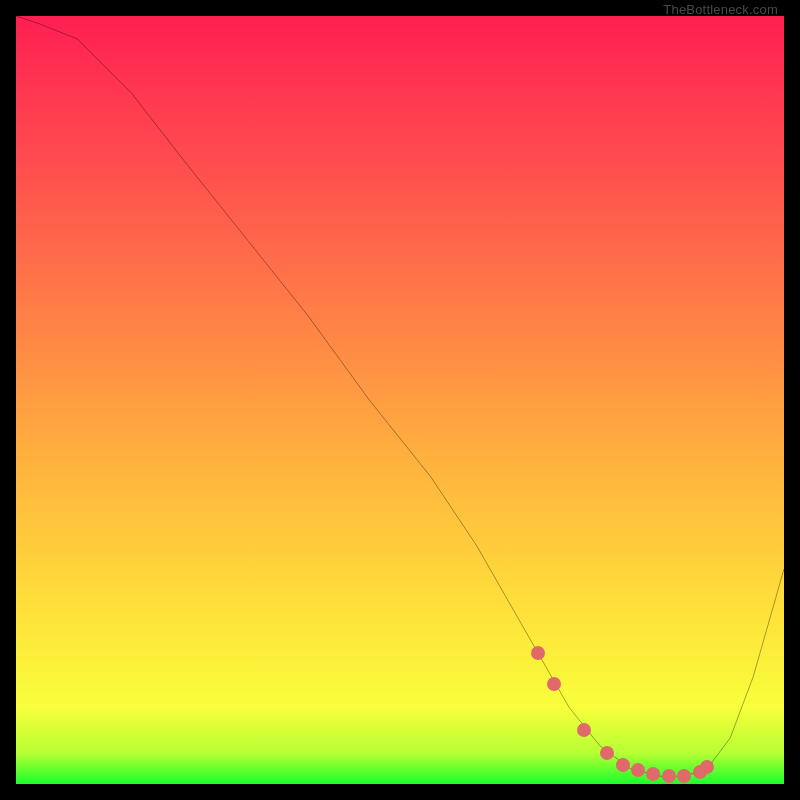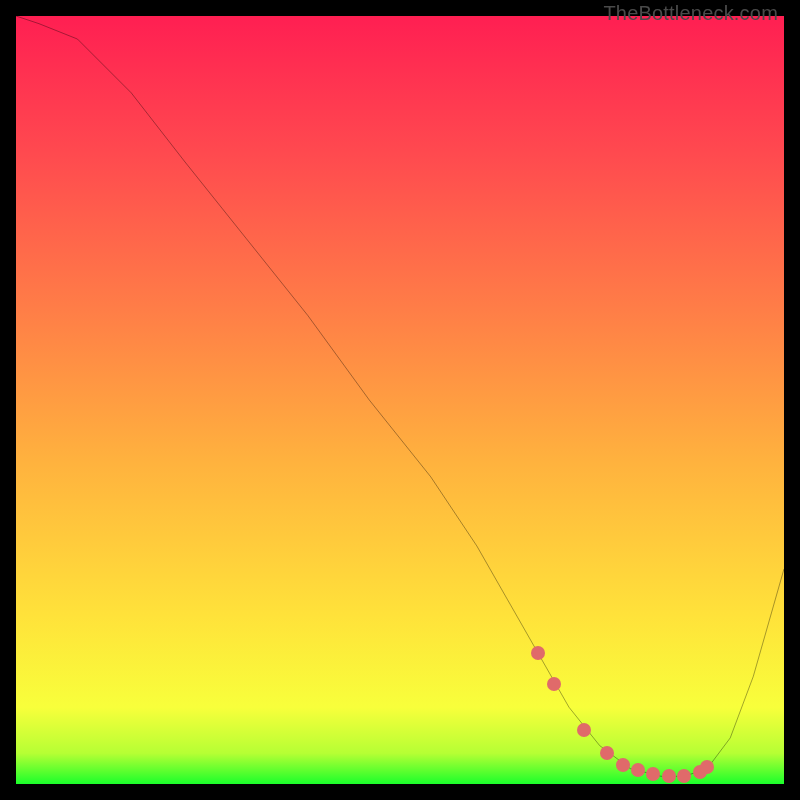--- a/index.html
+++ b/index.html
@@ -47,21 +47,21 @@
     border-radius: 50%;
     background: #e06a6a;
     transform: translate(-50%, -50%);
   }
   .watermark {
     position: absolute;
     top: 2px;
     right: 22px;
     color: #4a4a4a;
     font-family: Arial, Helvetica, sans-serif;
-    font-size: 20px;
+    font-size: 13px;
     letter-spacing: 0.2px;
     font-weight: 400;
   }
 </style>
 </head>
 <body>
 
 <div class="frame">
 
   <div class="plot-area">

